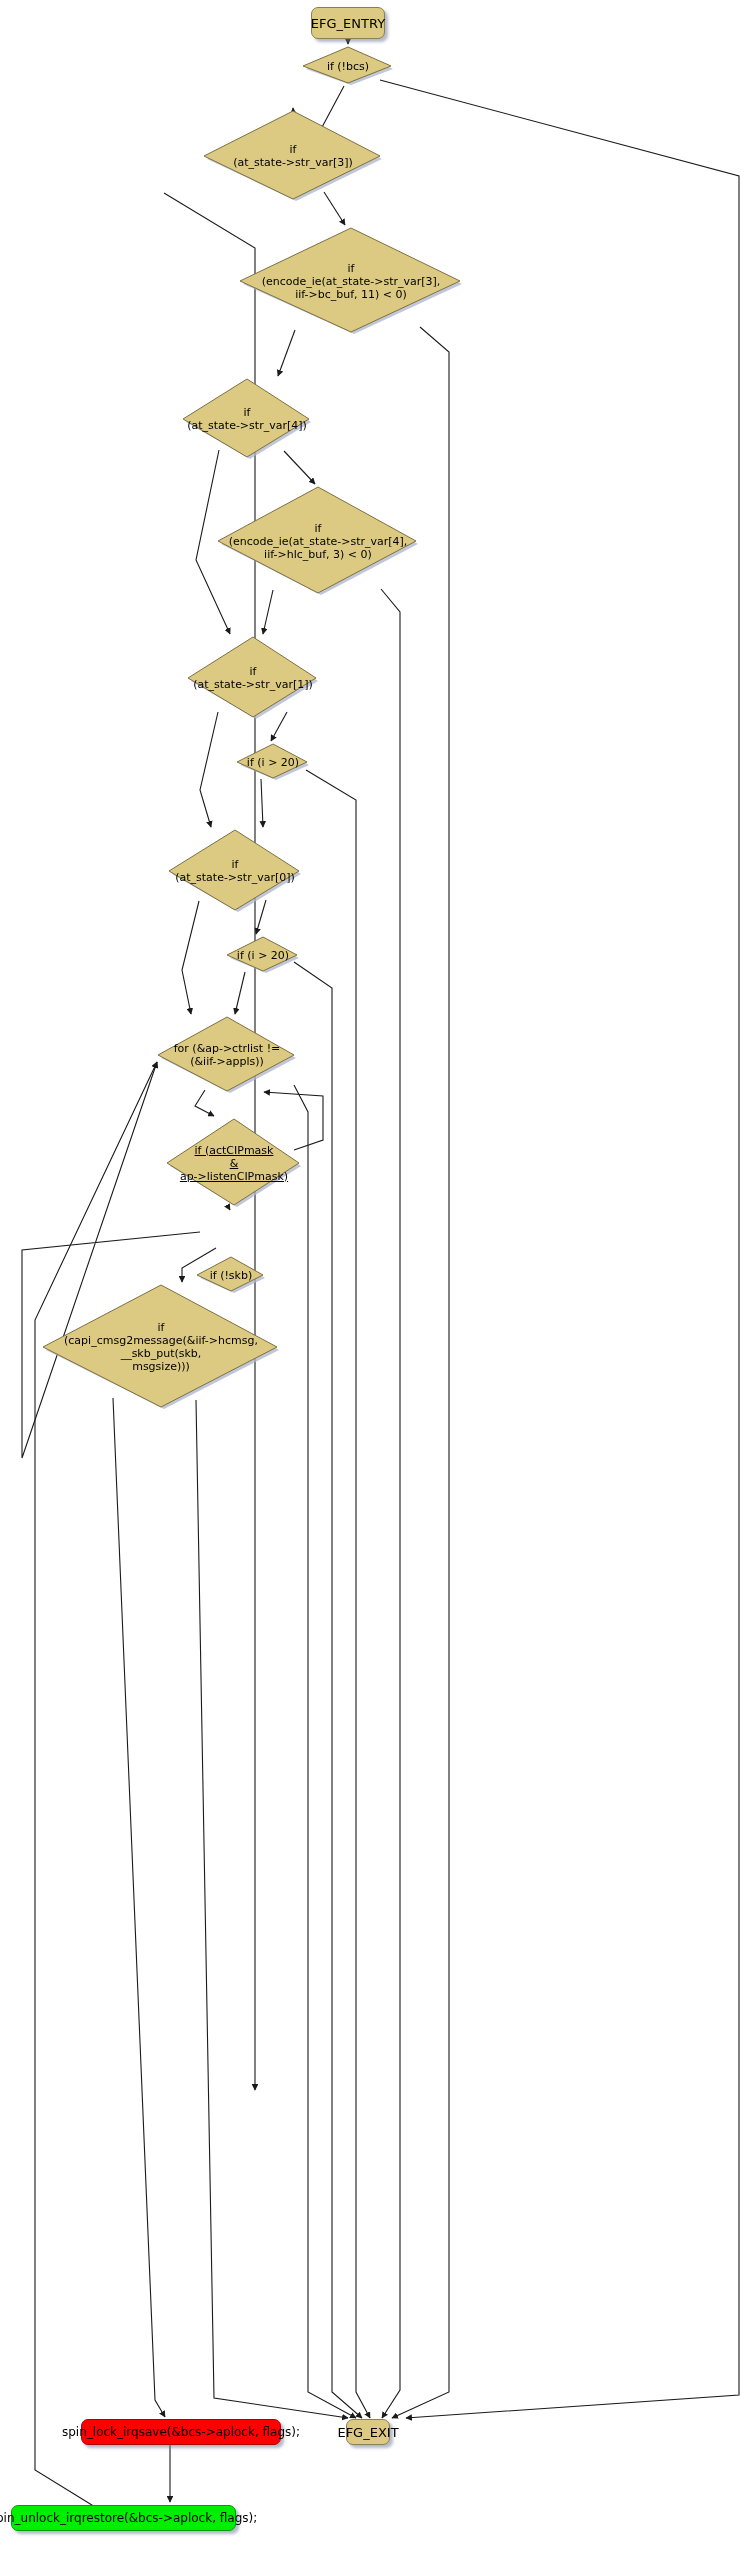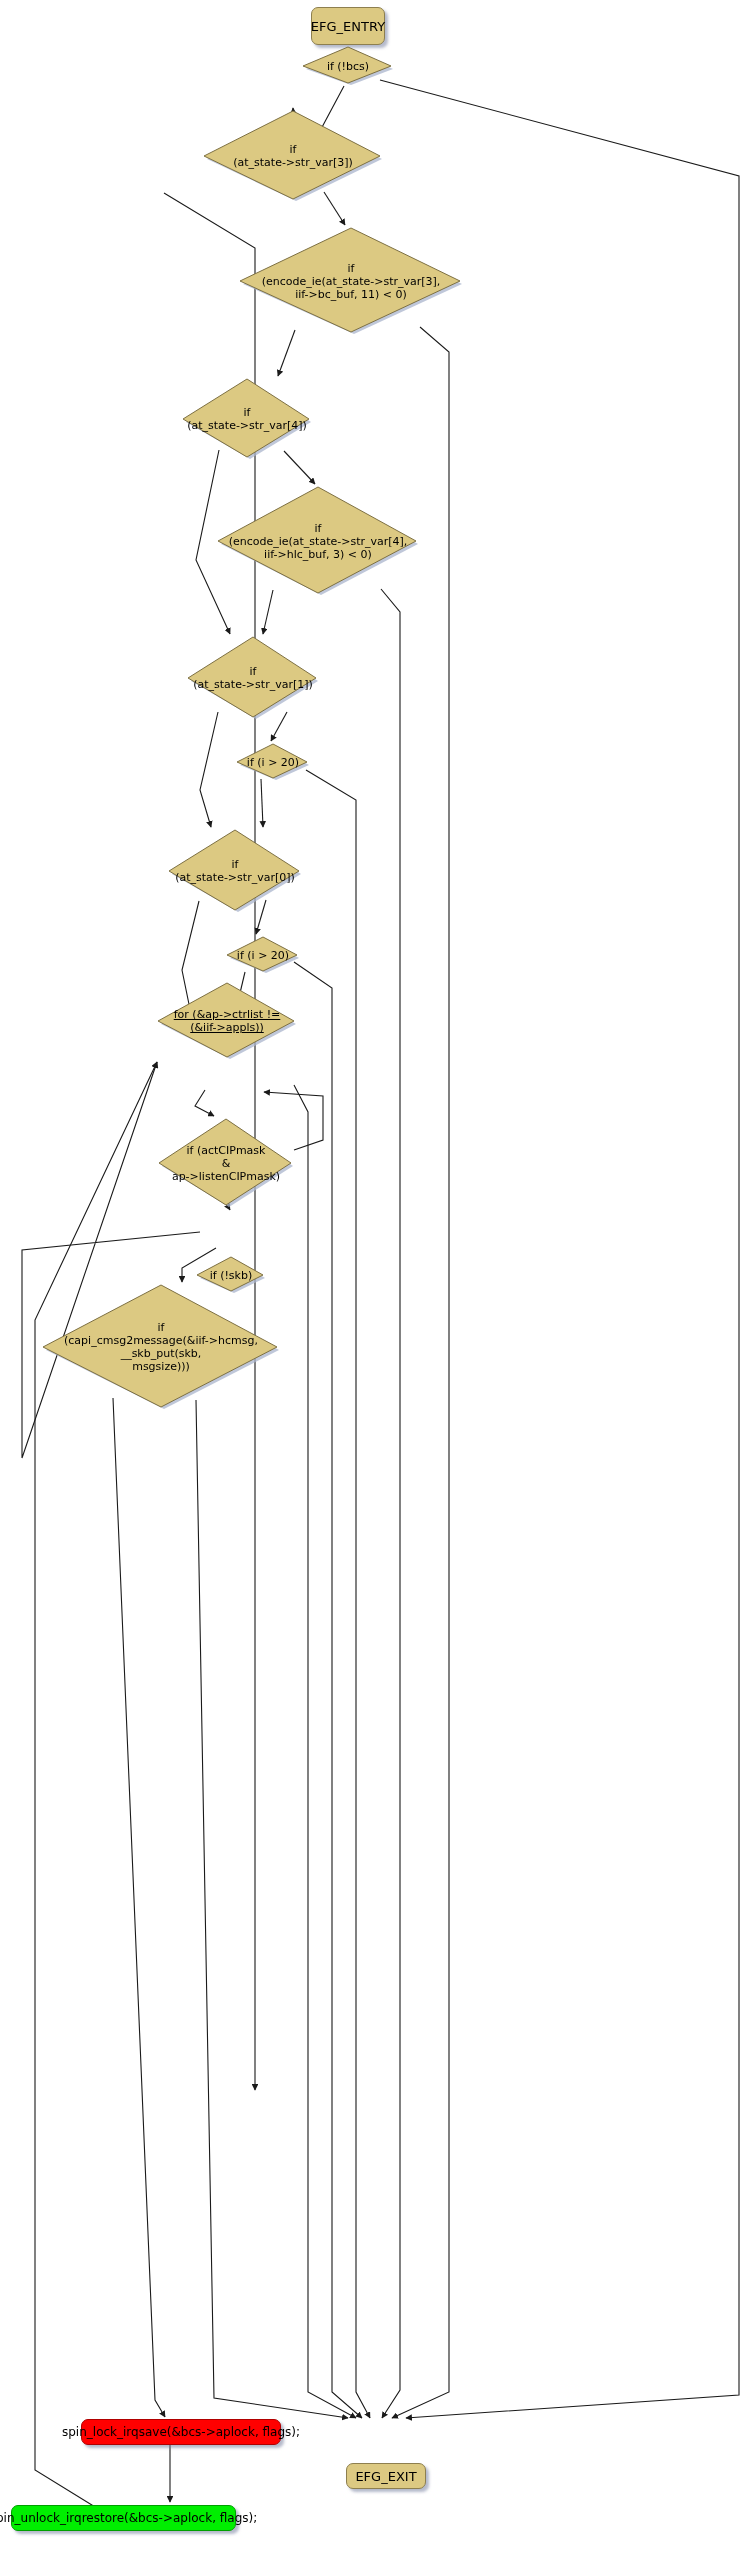--- a/index.html
+++ b/index.html
@@ -146,21 +146,21 @@
 
       <path d="M 196 1400 L 214 2398 L 348 2418"></path>
 
       <path d="M 170 2445 L 170 2502"></path>
 
       <path d="M 100 2510 L 35 2470 L 35 1320 L 157 1062"></path>
     </g>
   </svg>
 
   <div id="node-layer">
-      <div class="node boxnode terminal" style="left: 311px; top: 7px; width: 74px; height: 38px;"><span>EFG_ENTRY</span></div>
+      <div class="node boxnode terminal" style="left: 311px; top: 7px; width: 74px; height: 32px;"><span>EFG_ENTRY</span></div>
       <div class="node diamond" style="left: 302px; top: 46px; width: 92px; height: 40px;">
         <svg class="dshape" viewBox="0 0 92 40" preserveAspectRatio="none">
           <polygon points="49,3 91,23 49,39 4,23" fill="#aab4cc" opacity="0.75"></polygon>
           <polygon points="46,1 89,20 46,37 1,20" fill="#dcc982" stroke="#7d7043" stroke-width="1"></polygon>
         </svg>
         <div class="dlabel">if (!bcs)</div>
       </div>
       <div class="node diamond" style="left: 203px; top: 110px; width: 180px; height: 92px;">
         <svg class="dshape" viewBox="0 0 180 92" preserveAspectRatio="none">
           <polygon points="93,3 179,49 93,91 4,49" fill="#aab4cc" opacity="0.75"></polygon>
@@ -218,29 +218,29 @@
         <div class="dlabel">if
 (at_state-&gt;str_var[0])</div>
       </div>
       <div class="node diamond" style="left: 226px; top: 936px; width: 74px; height: 38px;">
         <svg class="dshape" viewBox="0 0 74 38" preserveAspectRatio="none">
           <polygon points="40,3 73,22 40,37 4,22" fill="#aab4cc" opacity="0.75"></polygon>
           <polygon points="37,1 71,19 37,35 1,19" fill="#dcc982" stroke="#7d7043" stroke-width="1"></polygon>
         </svg>
         <div class="dlabel">if (i &gt; 20)</div>
       </div>
-      <div class="node diamond" style="left: 157px; top: 982px; width: 140px; height: 78px; text-decoration: underline;">
+      <div class="node diamond" style="left: 157px; top: 1016px; width: 140px; height: 78px;">
         <svg class="dshape" viewBox="0 0 140 78" preserveAspectRatio="none">
           <polygon points="73,3 139,42 73,77 4,42" fill="#aab4cc" opacity="0.75"></polygon>
           <polygon points="70,1 137,39 70,75 1,39" fill="#dcc982" stroke="#7d7043" stroke-width="1"></polygon>
         </svg>
         <div class="dlabel">for (&amp;ap-&gt;ctrlist !=
 (&amp;iif-&gt;appls))</div>
       </div>
-      <div class="node diamond" style="left: 158px; top: 1118px; width: 136px; height: 90px;">
+      <div class="node diamond" style="left: 166px; top: 1118px; width: 136px; height: 90px; text-decoration: underline;">
         <svg class="dshape" viewBox="0 0 136 90" preserveAspectRatio="none">
           <polygon points="71,3 135,48 71,89 4,48" fill="#aab4cc" opacity="0.75"></polygon>
           <polygon points="68,1 133,45 68,87 1,45" fill="#dcc982" stroke="#7d7043" stroke-width="1"></polygon>
         </svg>
         <div class="dlabel">if (actCIPmask
 &amp;
 ap-&gt;listenCIPmask)</div>
       </div>
       <div class="node diamond" style="left: 196px; top: 1256px; width: 70px; height: 38px;">
         <svg class="dshape" viewBox="0 0 70 38" preserveAspectRatio="none">
@@ -254,16 +254,16 @@
           <polygon points="122,3 237,66 122,125 4,66" fill="#aab4cc" opacity="0.75"></polygon>
           <polygon points="119,1 235,63 119,123 1,63" fill="#dcc982" stroke="#7d7043" stroke-width="1"></polygon>
         </svg>
         <div class="dlabel">if
 (capi_cmsg2message(&amp;iif-&gt;hcmsg,
 __skb_put(skb,
 msgsize)))</div>
       </div>
       <div class="node boxnode danger" style="left: 70px; top: 2419px; width: 200px; height: 26px; margin-left: 11px;"><span>spin_lock_irqsave(&amp;bcs-&gt;aplock, flags);</span></div>
       <div class="node boxnode ok" style="left: 11px; top: 2505px; width: 225px; height: 26px;"><span>spin_unlock_irqrestore(&amp;bcs-&gt;aplock, flags);</span></div>
-      <div class="node boxnode terminal" style="left: 346px; top: 2419px; width: 80px; height: 26px; margin-top: 44px;"><span>EFG_EXIT</span></div>
+      <div class="node boxnode terminal" style="left: 346px; top: 2419px; width: 44px; height: 26px;"><span>EFG_EXIT</span></div>
     </div>
 
 </div>
 
 </body></html>

